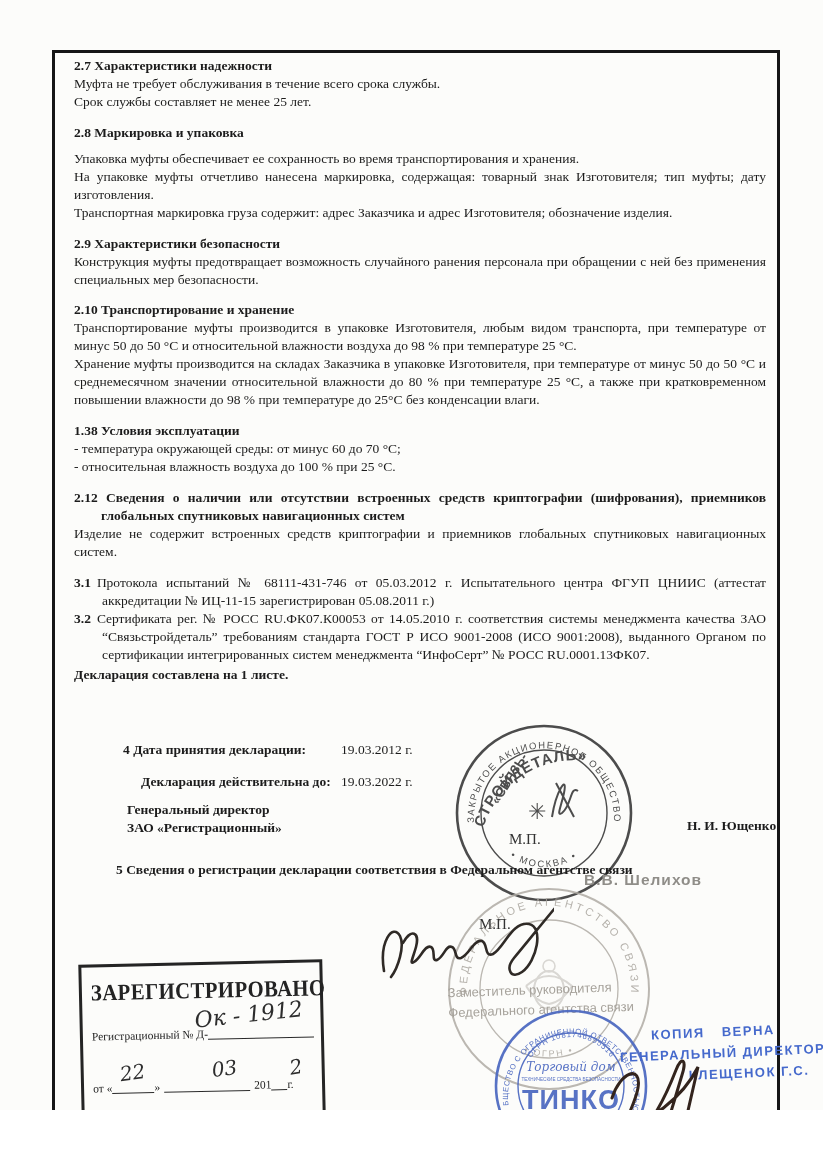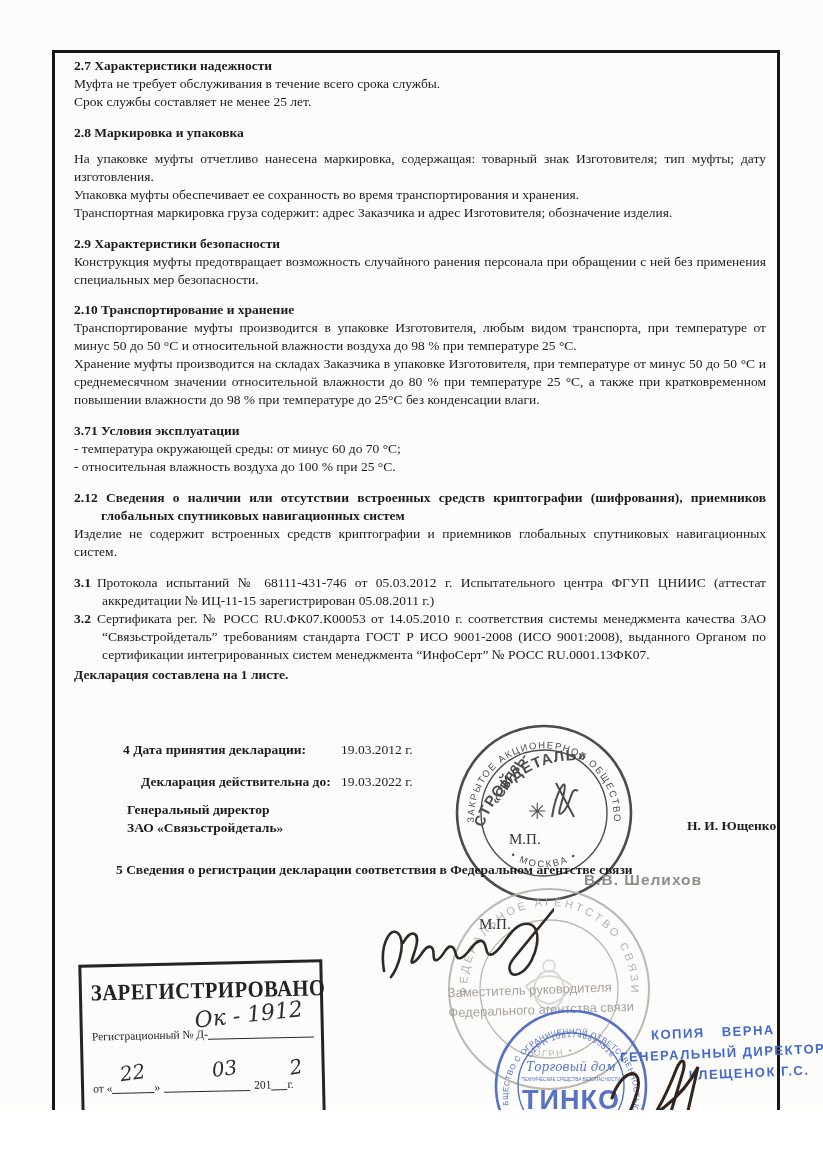--- a/index.html
+++ b/index.html
@@ -55,55 +55,55 @@
   <div class="frame"></div>
 
   <div class="flow">
     <div class="sec">
       <p class="h">2.7 Характеристики надежности</p>
       <p class="t">Муфта не требует обслуживания в течение всего срока службы.</p>
       <p class="t">Срок службы составляет не менее 25 лет.</p>
     </div>
     <div class="sec">
       <p class="h gap">2.8 Маркировка и упаковка</p>
+      <p class="t">Упаковка  муфты обеспечивает ее сохранность во время транспортирования и хранения.</p>
       <p class="t">На упаковке муфты отчетливо нанесена маркировка, содержащая: товарный знак Изготовителя; тип муфты; дату изготовления.</p>
-      <p class="t">Упаковка  муфты обеспечивает ее сохранность во время транспортирования и хранения.</p>
       <p class="t">Транспортная маркировка груза содержит: адрес Заказчика и адрес Изготовителя; обозначение изделия.</p>
     </div>
     <div class="sec">
       <p class="h">2.9 Характеристики безопасности</p>
       <p class="t">Конструкция муфты предотвращает возможность случайного ранения персонала при обращении с ней без применения специальных мер безопасности.</p>
     </div>
     <div class="sec">
       <p class="h">2.10 Транспортирование и хранение</p>
       <p class="t">Транспортирование муфты производится в упаковке Изготовителя, любым видом транспорта, при температуре от минус 50 до 50 °С и относительной влажности воздуха до 98 % при температуре 25 °С.</p>
       <p class="t">Хранение муфты производится на складах Заказчика в упаковке Изготовителя, при температуре от минус 50 до 50 °С и среднемесячном значении относительной влажности до 80 % при температуре 25 °С, а также при кратковременном повышении влажности до 98 % при температуре до 25°С без конденсации влаги.</p>
     </div>
     <div class="sec">
-      <p class="h">3.71 Условия эксплуатации</p>
+      <p class="h">1.38 Условия эксплуатации</p>
       <p class="t">- температура окружающей среды: от минус 60 до 70 °С;</p>
       <p class="t">- относительная влажность воздуха до 100 % при 25 °С.</p>
     </div>
     <div class="sec">
       <p class="h hang">2.12 Сведения о наличии или отсутствии встроенных средств криптографии (шифрования), приемников глобальных спутниковых навигационных систем</p>
       <p class="t">Изделие не содержит встроенных средств криптографии и приемников глобальных спутниковых навигационных систем.</p>
     </div>
     <div class="sec">
       <p class="itm"><span class="num">3.1</span><span>Протокола испытаний № 68111-431-746 от 05.03.2012 г.  Испытательного центра ФГУП ЦНИИС  (аттестат аккредитации № ИЦ-11-15 зарегистрирован 05.08.2011 г.)</span></p>
       <p class="itm"><span class="num">3.2</span><span>Сертификата рег. №  РОСС RU.ФК07.К00053 от 14.05.2010 г. соответствия системы менеджмента качества ЗАО “Связьстройдеталь” требованиям  стандарта  ГОСТ Р ИСО 9001-2008 (ИСО 9001:2008), выданного Органом по сертификации интегрированных систем менеджмента “ИнфоСерт” № РОСС RU.0001.13ФК07.</span></p>
     </div>
     <p class="composed">Декларация составлена на 1 листе.</p>
   </div>
 
   <div class="abs b fs14" style="left:75px;top:742px;">4 Дата принятия декларации:</div>
   <div class="abs fs14" style="left:293px;top:742px;">19.03.2012 г.</div>
   <div class="abs b fs14" style="left:93px;top:774px;">Декларация действительна до:</div>
   <div class="abs fs14" style="left:293px;top:774px;">19.03.2022 г.</div>
   <div class="abs b fs14" style="left:79px;top:802px;">Генеральный директор</div>
-  <div class="abs b fs14" style="left:79px;top:820px;">ЗАО «Связьстройдеталь»</div>
+  <div class="abs b fs14" style="left:79px;top:820px;">ЗАО «Регистрационный»</div>
   <div class="abs b fs14" style="left:639px;top:818px;">Н. И. Ющенко</div>
 
   <svg class="stamp-svg" style="left:452px;top:721px;opacity:.85;" width="184" height="184" viewBox="0 0 184 184">
     <defs>
       <path id="zt" d="M 24 114 A 70 70 0 1 1 160 114"></path>
       <path id="zb" d="M 34 98 A 59 59 0 0 0 150 98"></path>
       <path id="zd" d="M 28 124 A 95 95 0 0 1 152 44"></path>
     </defs>
     <circle cx="92" cy="92" r="87" class="ring" stroke="#2e2e2e" stroke-width="2.6"></circle>
     <circle cx="92" cy="92" r="63" class="ring" stroke="#2e2e2e" stroke-width="1.4"></circle>

